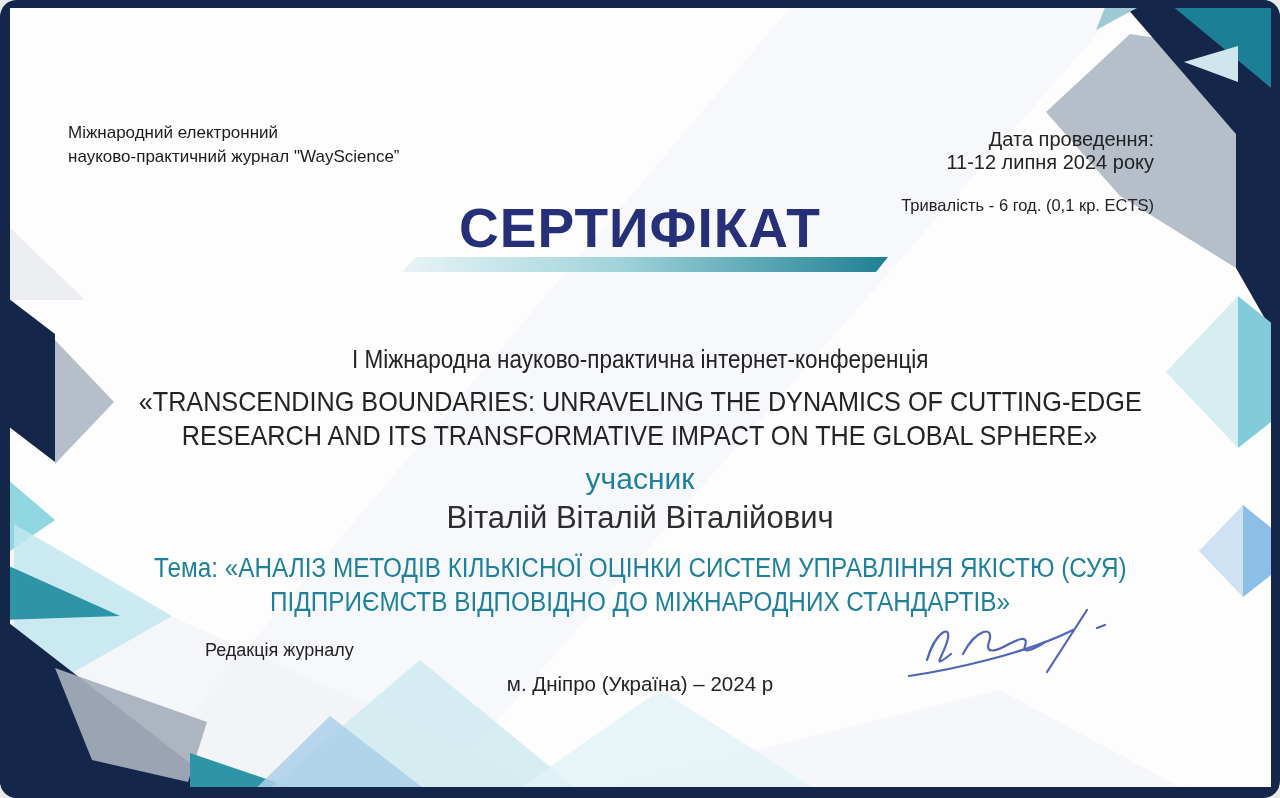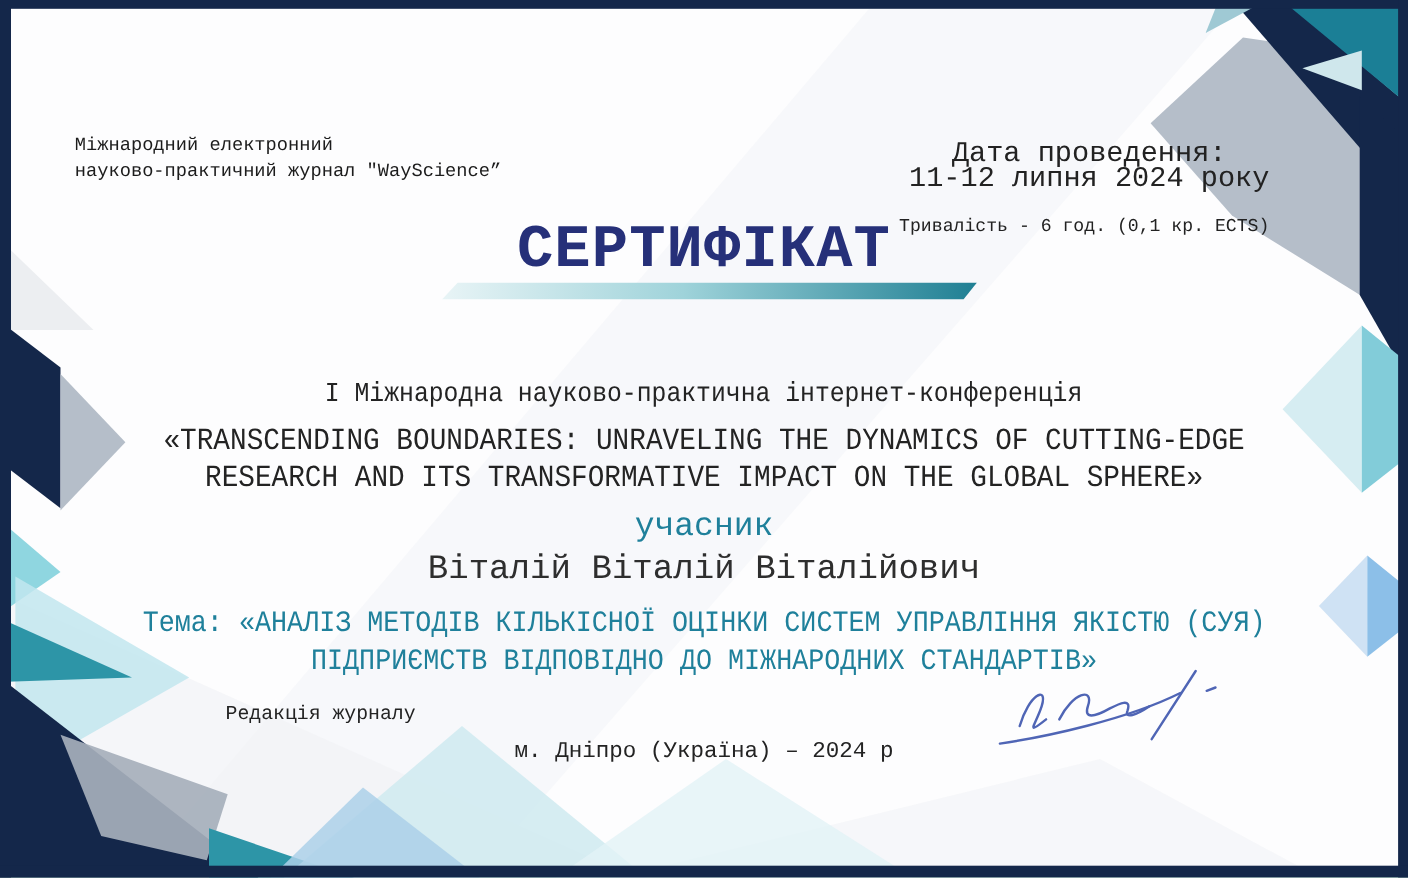--- a/index.html
+++ b/index.html
@@ -1,24 +1,24 @@
 <!DOCTYPE html>
 <html><head>
 <meta charset="utf-8">
 <style>
   html,body{margin:0;padding:0;background:#e9e9e9;}
   .cert{position:relative;width:1280px;height:798px;overflow:hidden;
-        font-family:Liberation Mono, monospace;background:#86efac;}
+        font-family:Liberation Sans, sans-serif;background:#86efac;border-radius:17px;}
   .bg{position:absolute;left:0;top:0;width:1280px;height:798px;display:block;}
   .txt{position:absolute;white-space:nowrap;color:#262626;}
   .center{left:0;width:1280px;text-align:center;}
   .condense{display:inline-block;transform:scaleX(0.9);transform-origin:50% 50%;}
 
   .org-block{left:68px;top:121px;font-size:17px;line-height:24px;color:#1c1c1c;}
-  .date-block{right:126px;top:128px;font-size:26px;line-height:23px;text-align:center;color:#222;}
+  .date-block{right:126px;top:128px;font-size:20px;line-height:23px;text-align:right;color:#222;}
   .duration{right:126px;top:196px;font-size:16.5px;color:#222;}
 
   .main-title{top:199px;font-size:55px;font-weight:bold;letter-spacing:1px;color:#263079;line-height:58px;}
   .subtitle{top:284px;font-size:35px;color:#263079;line-height:40px;}
   .conf-type{top:344px;font-size:25px;color:#232323;line-height:30px;}
   .conf-name{top:385px;font-size:28px;line-height:34px;color:#232323;}
   .role{top:462px;font-size:30px;color:#1f809b;line-height:34px;}
   .p-name{top:499px;font-size:31px;color:#2e2e2e;line-height:38px;}
   .theme{top:551px;font-size:27px;line-height:34px;color:#1f809b;}
   .issuer{left:205px;top:640px;font-size:18px;color:#232323;}

